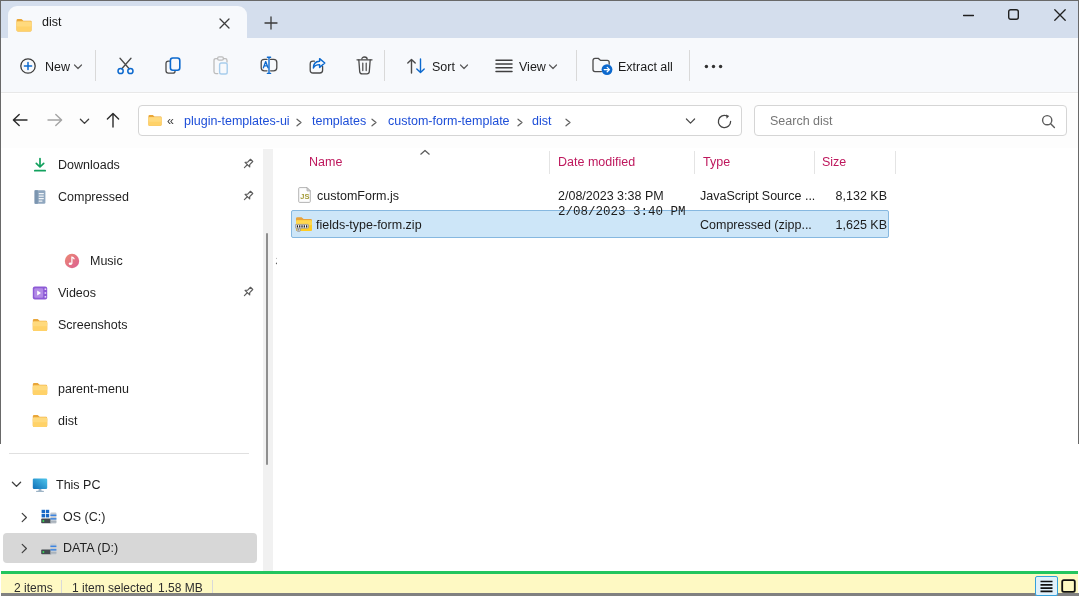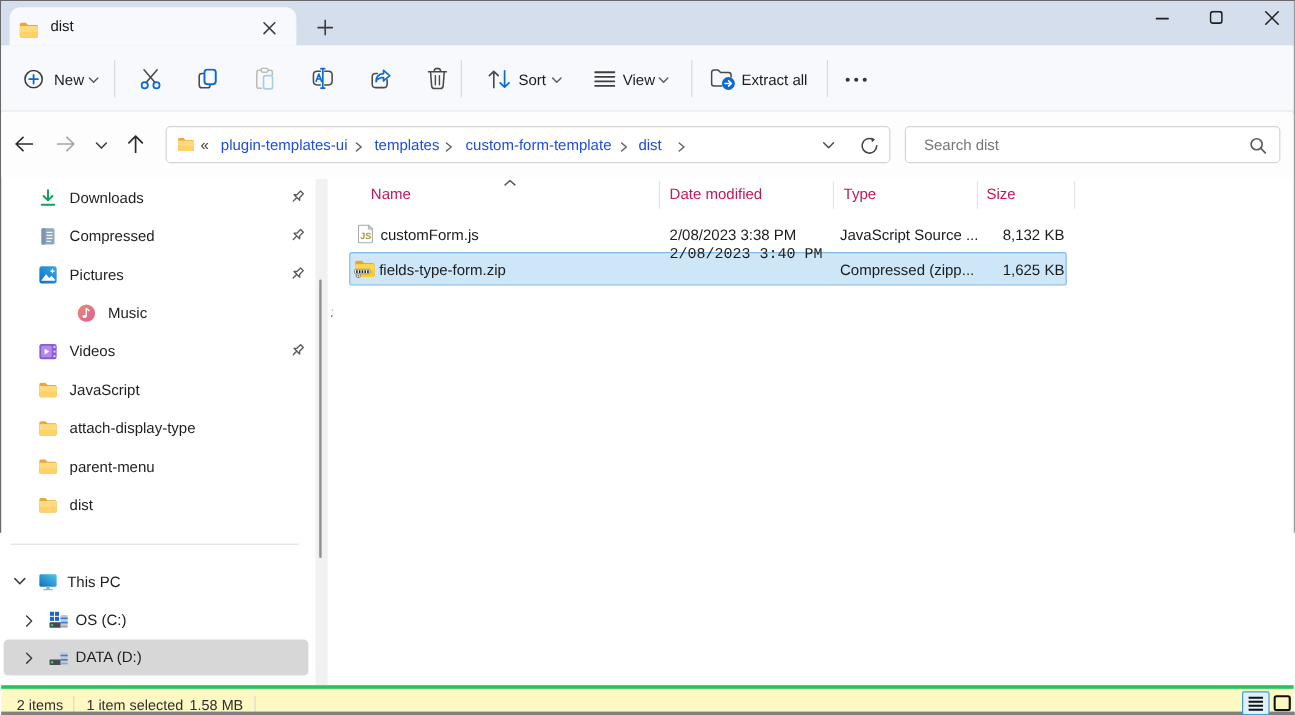--- a/index.html
+++ b/index.html
@@ -214,40 +214,20 @@
         <path d="M7.2 4.6 H11.4 M7.2 7.1 H11.4 M7.2 9.6 H11.4 M7.2 12.1 H10" stroke="#f2f5f8" stroke-width="1.1" stroke-linecap="round"></path>
       </svg>
       <div class="stext">Compressed</div>
       <svg class="spin" width="13" height="13" viewBox="0 0 13 13">
         <g transform="rotate(45 6.5 5.5)" stroke="#5c5c5c" fill="none" stroke-width="1.15">
         <path d="M4.9 1.1 h3.2 v4.3 l1.7 1.7 H3.2 l1.7 -1.7 z" stroke-linejoin="round"></path>
         <path d="M6.5 7.3 V11.3" stroke-linecap="round"></path>
           </g>
       </svg>
     </div>
-    <div class="srow" style="top:65px;">
-      <svg class="sicon" width="16" height="16" viewBox="0 0 16 16">
-        <defs>
-            <linearGradient id="picg" x1="0" y1="1" x2="1" y2="0">
-          <stop offset="0" stop-color="#0b6fc4"></stop>
-              <stop offset="1" stop-color="#3ba7ea"></stop>
-        </linearGradient>
-          </defs>
-        <rect x="0.8" y="0.8" width="14.4" height="14.4" rx="2.2" fill="url(#picg)"></rect>
-        <path d="M2.2 13 L6.4 7.6 L9 10.6 L10.8 8.8 L13.8 12 V13 z" fill="#fff"></path>
-        <path d="M11.7 2.6 l0.7 1.6 1.6 0.7 -1.6 0.7 -0.7 1.6 -0.7 -1.6 -1.6 -0.7 1.6 -0.7 z" fill="#fff"></path>
-      </svg>
-      <div class="stext">Pictures</div>
-      <svg class="spin" width="13" height="13" viewBox="0 0 13 13">
-        <g transform="rotate(45 6.5 5.5)" stroke="#5c5c5c" fill="none" stroke-width="1.15">
-        <path d="M4.9 1.1 h3.2 v4.3 l1.7 1.7 H3.2 l1.7 -1.7 z" stroke-linejoin="round"></path>
-        <path d="M6.5 7.3 V11.3" stroke-linecap="round"></path>
-          </g>
-      </svg>
-    </div>
     <div class="srow" style="top:97px;margin-left:32px;">
       <svg class="sicon" width="16" height="16" viewBox="0 0 16 16">
         <defs>
             <linearGradient id="musg" x1="0" y1="0" x2="1" y2="1">
           <stop offset="0" stop-color="#ec8a74"></stop>
               <stop offset="1" stop-color="#db5f92"></stop>
         </linearGradient>
           </defs>
         <circle cx="8" cy="8" r="7.2" fill="url(#musg)"></circle>
         <ellipse cx="6.4" cy="10.8" rx="1.7" ry="1.3" fill="#fff"></ellipse>
@@ -277,29 +257,21 @@
         <path d="M6.5 7.3 V11.3" stroke-linecap="round"></path>
           </g>
       </svg>
     </div>
     <div class="srow" style="top:161px;">
       <svg class="sicon" width="16" height="16" viewBox="0 0 16 16">
         <path d="M0.8 3.4 Q0.8 2 2.2 2 h3.5 l1.9 1.8 h6.4 Q15.2 3.8 15.2 5.2 v7.4 Q15.2 14 13.8 14 H2.2 Q0.8 14 0.8 12.6 z" fill="#e9a63a"></path>
         <rect x="0.8" y="4.6" width="14.4" height="9.4" rx="1.3" fill="#ffd269"></rect>
         <rect x="0.8" y="4.6" width="14.4" height="4.6" rx="1.3" fill="#ffda7e"></rect>
       </svg>
-      <div class="stext">JavaScript</div>
-    </div>
-    <div class="srow" style="top:193px;">
-      <svg class="sicon" width="16" height="16" viewBox="0 0 16 16">
-        <path d="M0.8 3.4 Q0.8 2 2.2 2 h3.5 l1.9 1.8 h6.4 Q15.2 3.8 15.2 5.2 v7.4 Q15.2 14 13.8 14 H2.2 Q0.8 14 0.8 12.6 z" fill="#e9a63a"></path>
-        <rect x="0.8" y="4.6" width="14.4" height="9.4" rx="1.3" fill="#ffd269"></rect>
-        <rect x="0.8" y="4.6" width="14.4" height="4.6" rx="1.3" fill="#ffda7e"></rect>
-      </svg>
-      <div class="stext">attach-display-type</div>
+      <div class="stext">Screenshots</div>
     </div>
     <div class="srow" style="top:225px;">
       <svg class="sicon" width="16" height="16" viewBox="0 0 16 16">
         <path d="M0.8 3.4 Q0.8 2 2.2 2 h3.5 l1.9 1.8 h6.4 Q15.2 3.8 15.2 5.2 v7.4 Q15.2 14 13.8 14 H2.2 Q0.8 14 0.8 12.6 z" fill="#e9a63a"></path>
         <rect x="0.8" y="4.6" width="14.4" height="9.4" rx="1.3" fill="#ffd269"></rect>
         <rect x="0.8" y="4.6" width="14.4" height="4.6" rx="1.3" fill="#ffda7e"></rect>
       </svg>
       <div class="stext">parent-menu</div>
     </div>
     <div class="srow" style="top:257px;">

